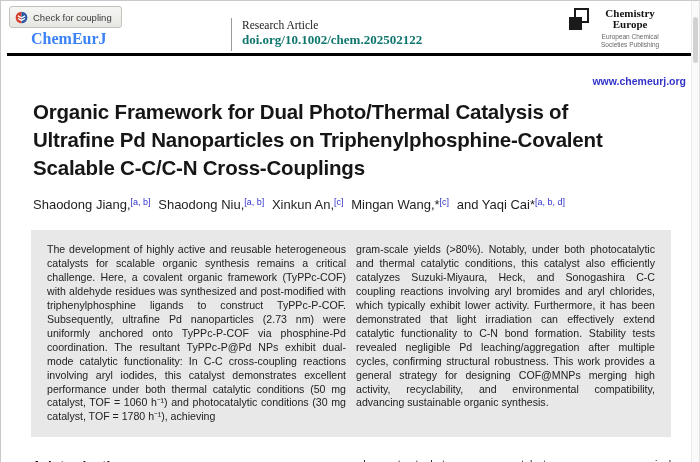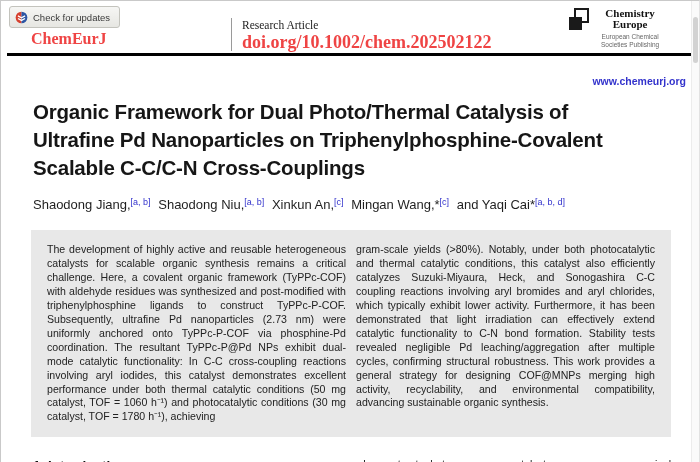--- a/index.html
+++ b/index.html
@@ -22,26 +22,26 @@
     padding:0 9px 0 5px;
     background:linear-gradient(#f6f6f4,#e6e6e2);
     border:1px solid #c3c3bd;border-radius:3px;
     cursor:pointer;
   }
   .badge-label{font-size:9.5px;color:#3a3a3a;}
   
   .header{position:relative;height:52px;}
   .journal{
     position:absolute;left:30px;bottom:5px;
-    font-family:"Liberation Serif",serif;font-weight:bold;font-size:16px;color:#ef4444;
+    font-family:"Liberation Serif",serif;font-weight:bold;font-size:16px;color:#3b82f6;
   }
   .hdr-divider{position:absolute;left:230px;top:17px;width:1px;height:33px;background:#9a9a9a;}
   .doi-block{position:absolute;left:241px;top:18px;font-family:"Liberation Serif",serif;}
   .article-type{font-size:11.5px;color:#222;}
-  .doi{font-size:18px;font-weight:bold;color:#ef4444;margin-top:1px;}
+  .doi{font-size:13px;font-weight:bold;color:#0f766e;margin-top:1px;}
   .publisher{position:absolute;left:568px;top:7px;display:flex;gap:8px;text-align:center;}
   .pub-icon{position:relative;width:24px;height:27px;flex:0 0 auto;}
   .pub-sq-outline{position:absolute;left:5px;top:0;width:11px;height:11px;border:2.5px solid #1a1a1a;}
   .pub-sq-solid{position:absolute;left:0;top:9px;width:13px;height:13px;background:#1a1a1a;}
   .pub-name{font-family:"Liberation Serif",serif;font-weight:bold;font-size:11px;line-height:11px;color:#111;}
   .pub-tag{font-size:6.5px;line-height:7.5px;color:#666;margin-top:3px;}
   
   .rule{height:3px;background:#000;margin:0 6px;}
   
   .sitelink-row{text-align:right;padding-right:13px;margin-top:15px;}
@@ -78,21 +78,21 @@
 
   <div class="badge">
     <span style="display:inline-flex;">
       <svg width="13" height="13" viewBox="0 0 20 20">
         <path d="M10,1 A9,9 0 0 0 10,19 Z" fill="#d6402f"></path>
         <path d="M10,1 A9,9 0 0 1 10,19 Z" fill="#2d56a4"></path>
         <path d="M4.5,7.5 L10,10.5 L15.5,7.5" stroke="#ffffff" stroke-width="2" fill="none"></path>
         <path d="M4.5,11.5 L10,14.5 L15.5,11.5" stroke="#ffffff" stroke-width="2" fill="none"></path>
       </svg>
     </span>
-    <span class="badge-label">Check for updates</span>
+    <span class="badge-label">Check for coupling</span>
   </div>
 
   <div class="header">
     <div class="journal">ChemEurJ</div>
     <div class="hdr-divider"></div>
     <div class="doi-block">
       <div class="article-type">Research Article</div>
       <div class="doi">doi.org/10.1002/chem.202502122</div>
     </div>
     <div class="publisher">

